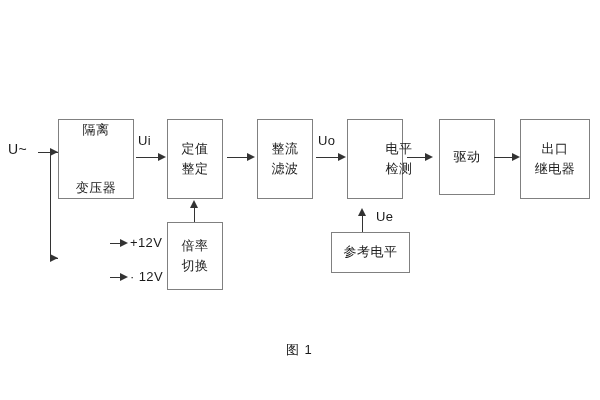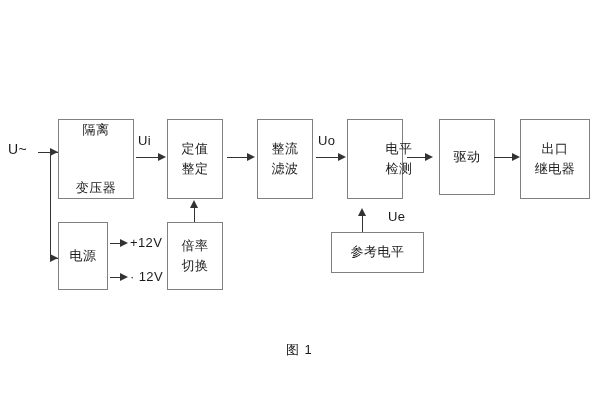--- a/index.html
+++ b/index.html
@@ -134,43 +134,40 @@
   <div class="label" style="left:318px; top:133px;">Uo</div>
   <div class="hline" style="left:316px; top:157px; width:23px;"></div>
   <div class="arrow-r" style="left:338px; top:153px;"></div>
 
   <div class="hline" style="left:407px; top:157px; width:19px;"></div>
   <div class="arrow-r" style="left:425px; top:153px;"></div>
 
   <div class="hline" style="left:494px; top:157px; width:19px;"></div>
   <div class="arrow-r" style="left:512px; top:153px;"></div>
 
-  <div class="block" style="left:58px; top:222px; width:50px; height:68px;">
-    <span class="ln">电源</span>
-  </div>
 
   <div class="block" style="left:167px; top:222px; width:56px; height:68px;">
     <span class="ln">倍率</span>
     <span class="ln">切换</span>
   </div>
 
-  <div class="block" style="left:331px; top:232px; width:93px; height:41px;">
+  <div class="block" style="left:331px; top:232px; width:79px; height:41px;">
     <span class="ln">参考电平</span>
   </div>
 
   <div class="hline" style="left:110px; top:243px; width:12px;"></div>
   <div class="arrow-r" style="left:120px; top:239px;"></div>
   <div class="label" style="left:130px; top:235px;">+12V</div>
 
   <div class="hline" style="left:110px; top:277px; width:12px;"></div>
   <div class="arrow-r" style="left:120px; top:273px;"></div>
   <div class="label" style="left:130px; top:269px;">· 12V</div>
 
   <div class="vline" style="left:194px; top:207px; height:15px;"></div>
   <div class="arrow-u" style="left:190px; top:200px;"></div>
 
   <div class="vline" style="left:362px; top:215px; height:17px;"></div>
   <div class="arrow-u" style="left:358px; top:208px;"></div>
-  <div class="label" style="left:388px; top:209px;">Ue</div>
+  <div class="label" style="left:376px; top:209px;">Ue</div>
 
   <div class="caption" style="left:286px; top:293px;margin-top:48px;">图 1</div>
 
 </div>
 
 </body></html>

